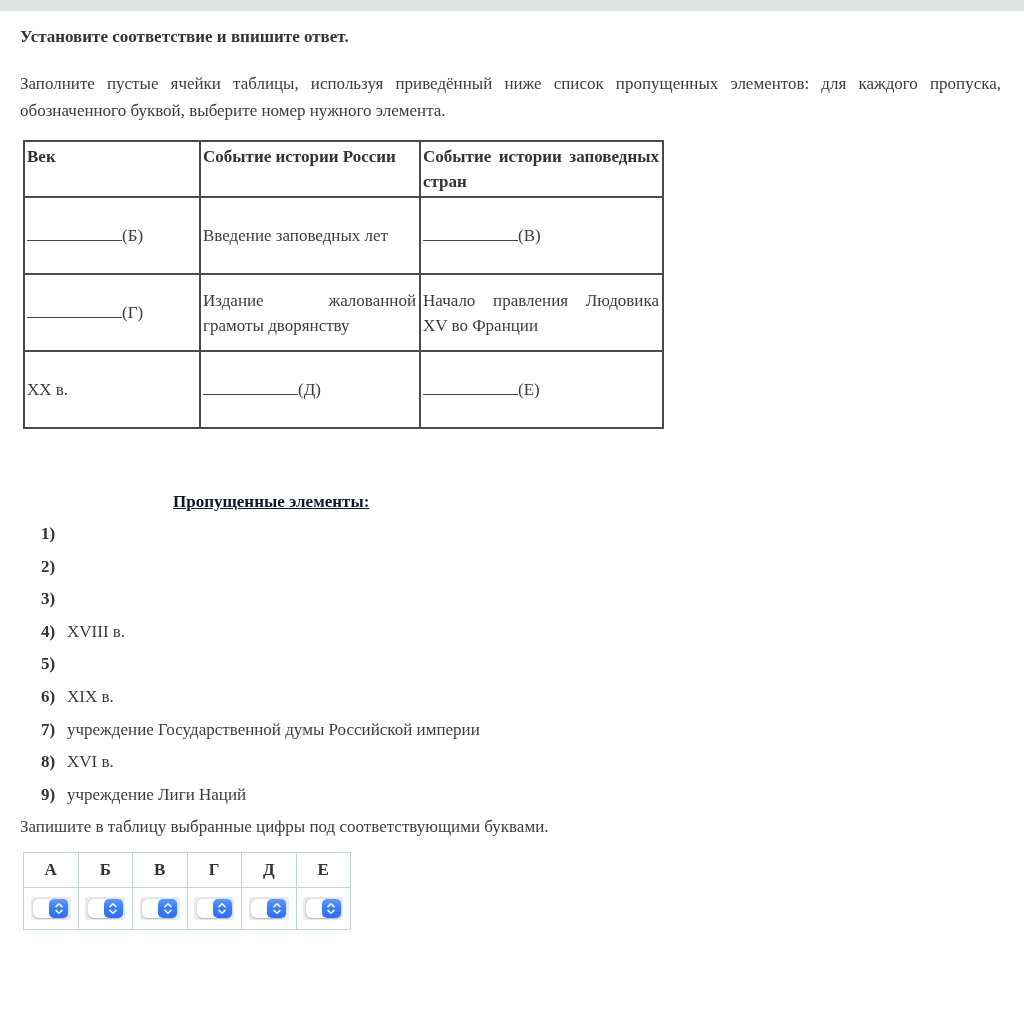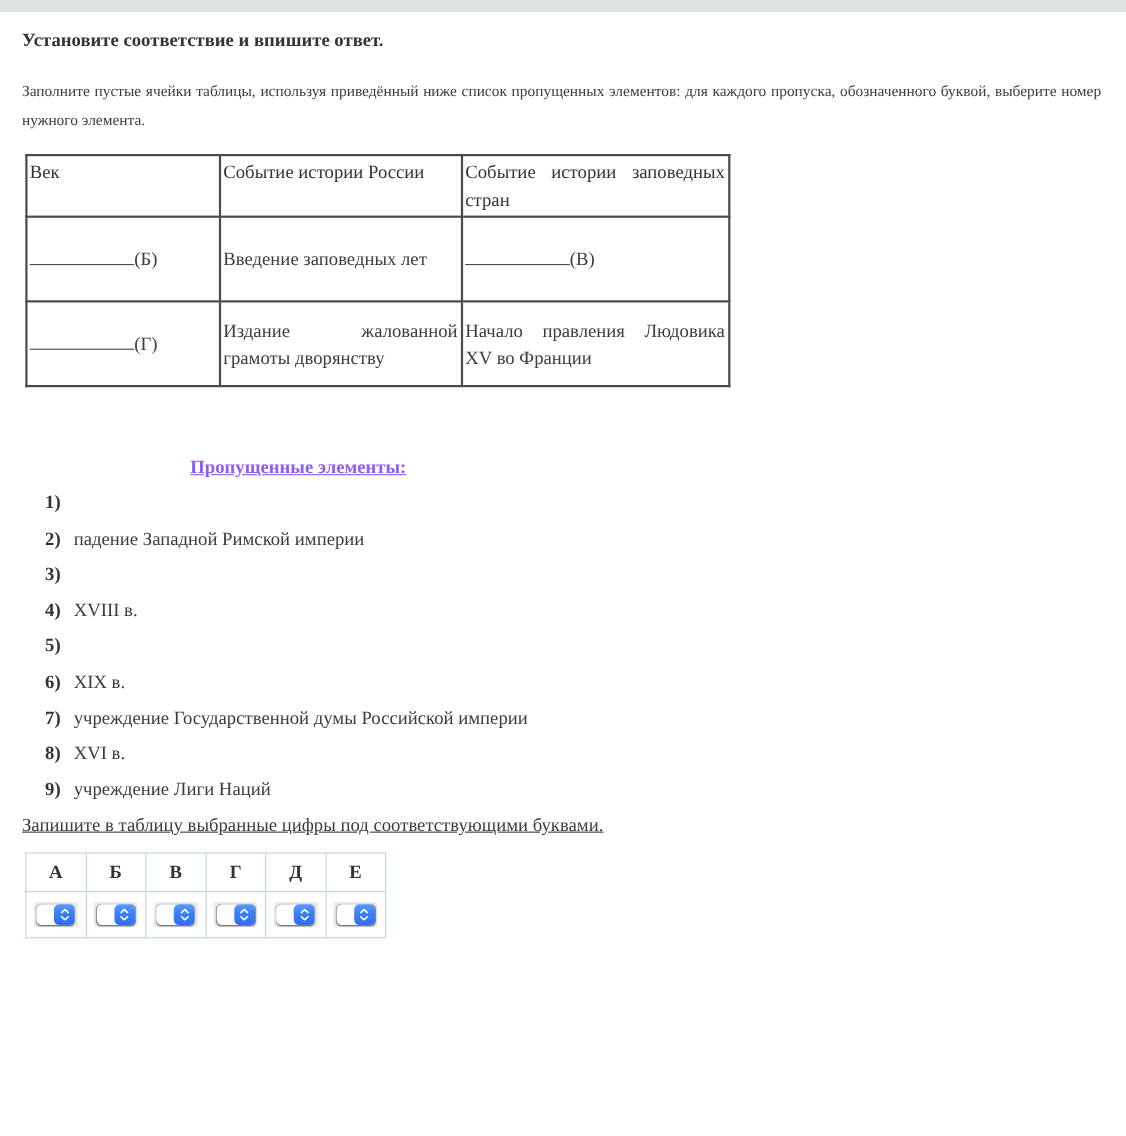--- a/index.html
+++ b/index.html
@@ -19,40 +19,40 @@
   }
   h1.title {
     margin: 16px 0 0 0;
     font-size: 17px;
     font-weight: bold;
     color: #333333;
   }
   p.intro {
     margin: 23px 0 16px 0;
     width: 981px;
-    font-size: 14px;
+    font-size: 17px;
     line-height: 27px;
     text-align: justify;
   }
   table.main {
     border-collapse: collapse;
     margin: 16px 0 0 3px;
     table-layout: fixed;
     width: 639px;
   }
   table.main th, table.main td {
     border: 2px solid #4a4a4a;
     font-size: 17px;
     line-height: 25px;
     padding: 2px 3px 2px 2px;
     text-align: justify;
     overflow: hidden;
   }
   table.main th {
-    font-weight: normal;
+    font-weight: bold;
     vertical-align: top;
     height: 53px;
     color: #333333;
   }
   table.main td {
     vertical-align: middle;
     height: 77px;
     font-weight: normal;
   }
   .col1 { width: 176px; }
@@ -62,21 +62,21 @@
     display: inline-block;
     width: 95px;
     height: 13px;
     border-bottom: 1px solid #4a4a4a;
   }
   .missing-title {
     margin: 63px 0 0 153px;
     font-size: 17px;
     font-weight: bold;
     text-decoration: underline;
-    color: #8b5cf6;
+    color: #0f172a;
   }
   .missing-list {
     margin: 12px 0 0 0;
   }
   .missing-item {
     display: flex;
     align-items: baseline;
     margin-bottom: 12.6px;
     font-size: 17px;
     line-height: 20px;
@@ -86,21 +86,20 @@
     width: 27px;
     padding-left: 21px;
     flex: 0 0 auto;
     color: #333333;
   }
   .missing-item .txt { padding-left: 20px; }
   p.outro {
     margin: 7px 0 0 0;
     font-size: 17px;
     line-height: 20px;
-    text-decoration: underline;
   }
   table.answers {
     border-collapse: collapse;
     margin: 15px 0 0 3px;
   }
   table.answers th, table.answers td {
     border: 1px solid #c0d5d7;
   }
   table.answers th {
     width: 54.5px; height: 35px;
@@ -168,32 +167,36 @@
     <tr>
       <td><span class="blank-line"></span><span>(Б)</span></td>
       <td><span>Введение заповедных лет</span></td>
       <td><span class="blank-line"></span><span>(В)</span></td>
     </tr>
     <tr>
       <td><span class="blank-line"></span><span>(Г)</span></td>
       <td><span>Издание жалованной грамоты дворянству</span></td>
       <td><span>Начало правления Людовика XV во Франции</span></td>
     </tr>
+    <tr>
+      <td><span>XX в.</span></td>
+      <td><span class="blank-line"></span><span>(Д)</span></td>
+      <td><span class="blank-line"></span><span>(Е)</span></td>
+    </tr>
   </tbody>
     </table>
 
   <div class="missing-title">Пропущенные элементы:</div>
 
   <div class="missing-list">
     <div class="missing-item">
         <span class="num">1)</span>
       </div>
     <div class="missing-item">
         <span class="num">2)</span>
-        <span class="txt">падение Западной Римской империи</span>
       </div>
     <div class="missing-item">
         <span class="num">3)</span>
       </div>
     <div class="missing-item">
         <span class="num">4)</span>
         <span class="txt">XVIII в.</span>
       </div>
     <div class="missing-item">
         <span class="num">5)</span>

